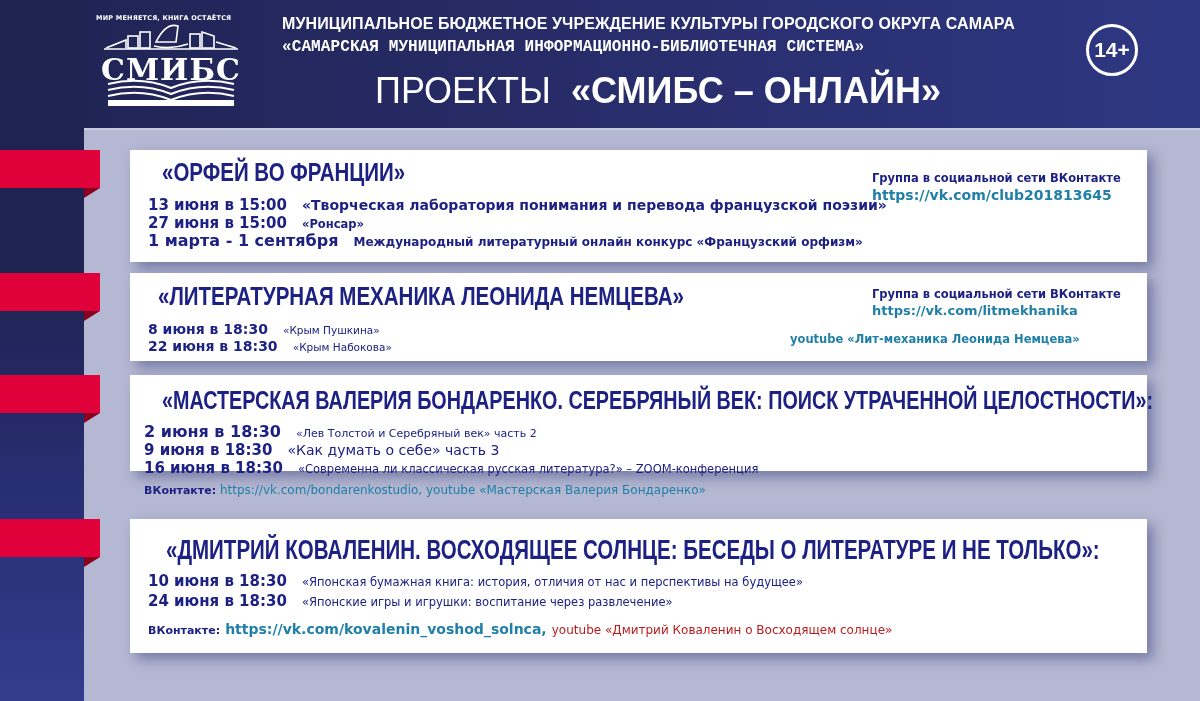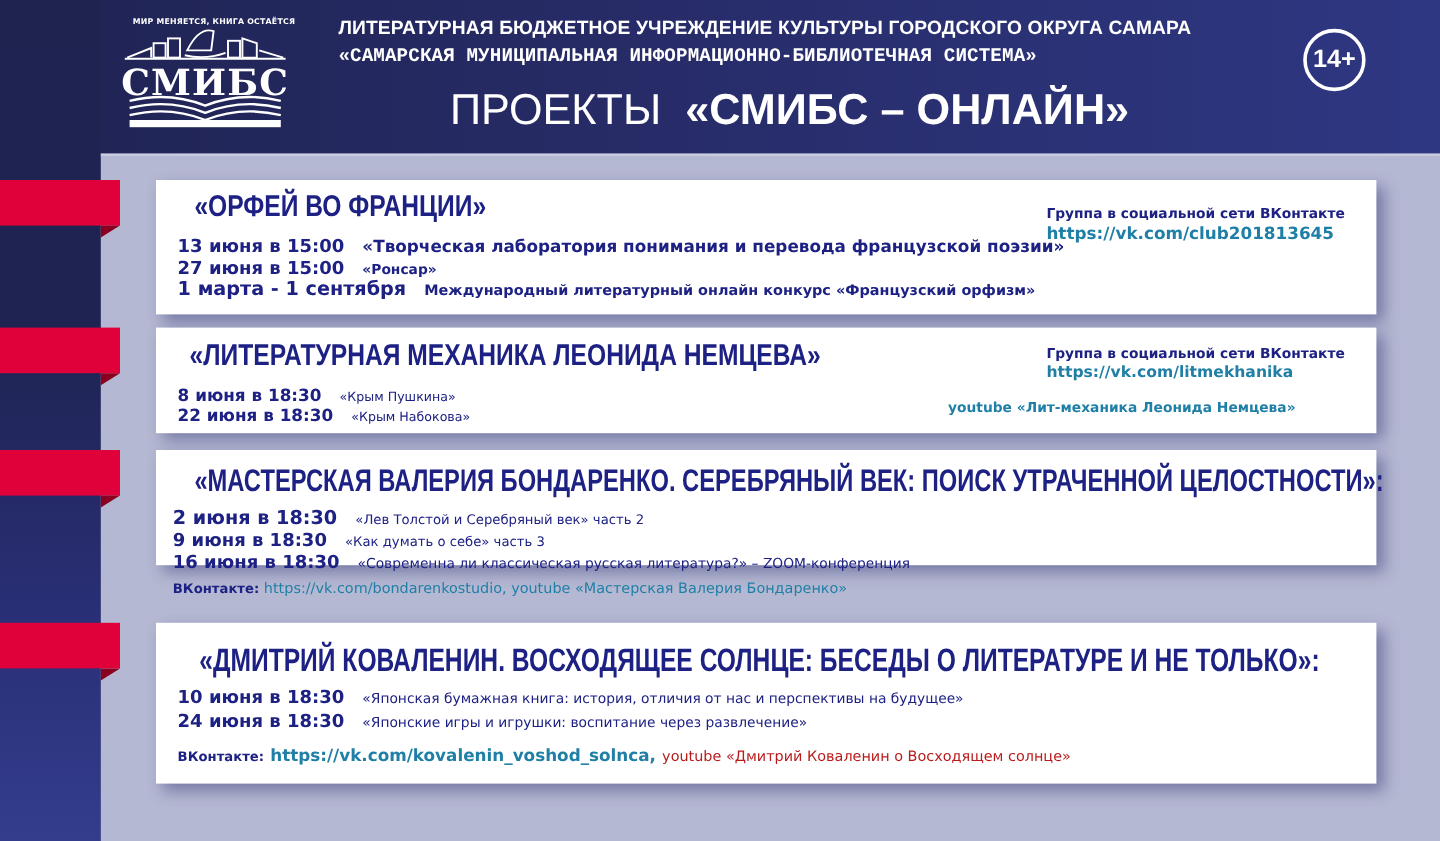--- a/index.html
+++ b/index.html
@@ -18,21 +18,21 @@
     background: linear-gradient(90deg, #1f2352 0%, #272c68 45%, #2e3782 100%);
   }
   .content-bg {
     position: absolute; left: 84px; top: 128px; width: 1116px; height: 573px;
     background: #b5b8d2;
     border-top: 2px solid #c9cbe0;
   }
   
   .logo { position: absolute; left: 96px; top: 12px; width: 150px; height: 96px; }
   .logo-motto {
-    position: absolute; left: 0; top: 2px; width: 150px; text-align: right;
+    position: absolute; left: 0; top: 2px; width: 150px; text-align: left;
     color: #fff; font-size: 6.5px; font-weight: bold; letter-spacing: 0.2px;
     font-family: "DejaVu Sans", sans-serif;
   }
   .logo-name {
     position: absolute; left: 0; top: 40px; width: 150px; text-align: center;
     color: #fff; font-size: 30px; font-family: "DejaVu Serif", serif; font-weight: bold;
     letter-spacing: 1px;
   }
   .logo svg { position: absolute; left: 0; top: 0; }
 
@@ -115,21 +115,21 @@
       <path d="M12 72 Q45 64 75 76 Q105 64 138 72"></path>
       <path d="M12 78 Q45 70 75 82 Q105 70 138 78"></path>
       <path d="M12 84 Q45 76 75 88 Q105 76 138 84"></path>
     </g>
     <rect x="12" y="88" width="126" height="6" fill="#fff"></rect>
   </svg>
   <div class="logo-motto">МИР МЕНЯЕТСЯ, КНИГА ОСТАЁТСЯ</div>
   <div class="logo-name">СМИБС</div>
 </div>
 
-<div class="org-line org-line-1">ЛИТЕРАТУРНАЯ БЮДЖЕТНОЕ УЧРЕЖДЕНИЕ КУЛЬТУРЫ ГОРОДСКОГО ОКРУГА САМАРА</div>
+<div class="org-line org-line-1">МУНИЦИПАЛЬНОЕ БЮДЖЕТНОЕ УЧРЕЖДЕНИЕ КУЛЬТУРЫ ГОРОДСКОГО ОКРУГА САМАРА</div>
 <div class="org-line org-line-2">«САМАРСКАЯ МУНИЦИПАЛЬНАЯ ИНФОРМАЦИОННО-БИБЛИОТЕЧНАЯ СИСТЕМА»</div>
 
 <div class="page-title">
   <span class="thin">ПРОЕКТЫ</span>
   <span class="bold">«СМИБС – ОНЛАЙН»</span>
 </div>
 
 <div class="age-badge">
   <span>14+</span>
 </div>
@@ -177,21 +177,21 @@
 </div>
 
 <div class="card" style="top:375px; height:96px;">
   <div class="card-title" style="left:32px; top:10px; font-size:26px; transform: scaleX(0.76);">«МАСТЕРСКАЯ ВАЛЕРИЯ БОНДАРЕНКО. СЕРЕБРЯНЫЙ ВЕК: ПОИСК УТРАЧЕННОЙ ЦЕЛОСТНОСТИ»:</div>
   <div class="row" style="left:14px; top:47px;">
     <span class="date" style="font-size:16px;">2 июня в 18:30</span>
     <span class="desc" style="font-size:11px;">«Лев Толстой и Серебряный век» часть 2</span>
   </div>
   <div class="row" style="left:14px; top:65px;">
     <span class="date" style="font-size:15px;">9 июня в 18:30</span>
-    <span class="desc" style="font-size:11px;">«Как думать о себе» часть 3</span>
+    <span class="desc" style="font-size:14px;">«Как думать о себе» часть 3</span>
   </div>
   <div class="row" style="left:14px; top:83px;">
     <span class="date" style="font-size:15px;">16 июня в 18:30</span>
     <span class="desc" style="font-size:11.5px;">«Современна ли классическая русская литература?» – ZOOM-конференция</span>
   </div>
   <div class="row" style="left:14px; top:108px; font-size:12px;">
     <span class="inline-label" style="font-size:11px;">ВКонтакте:</span>
     <span class="inline-link">https://vk.com/bondarenkostudio, youtube «Мастерская Валерия Бондаренко»</span>
   </div>
 </div>

